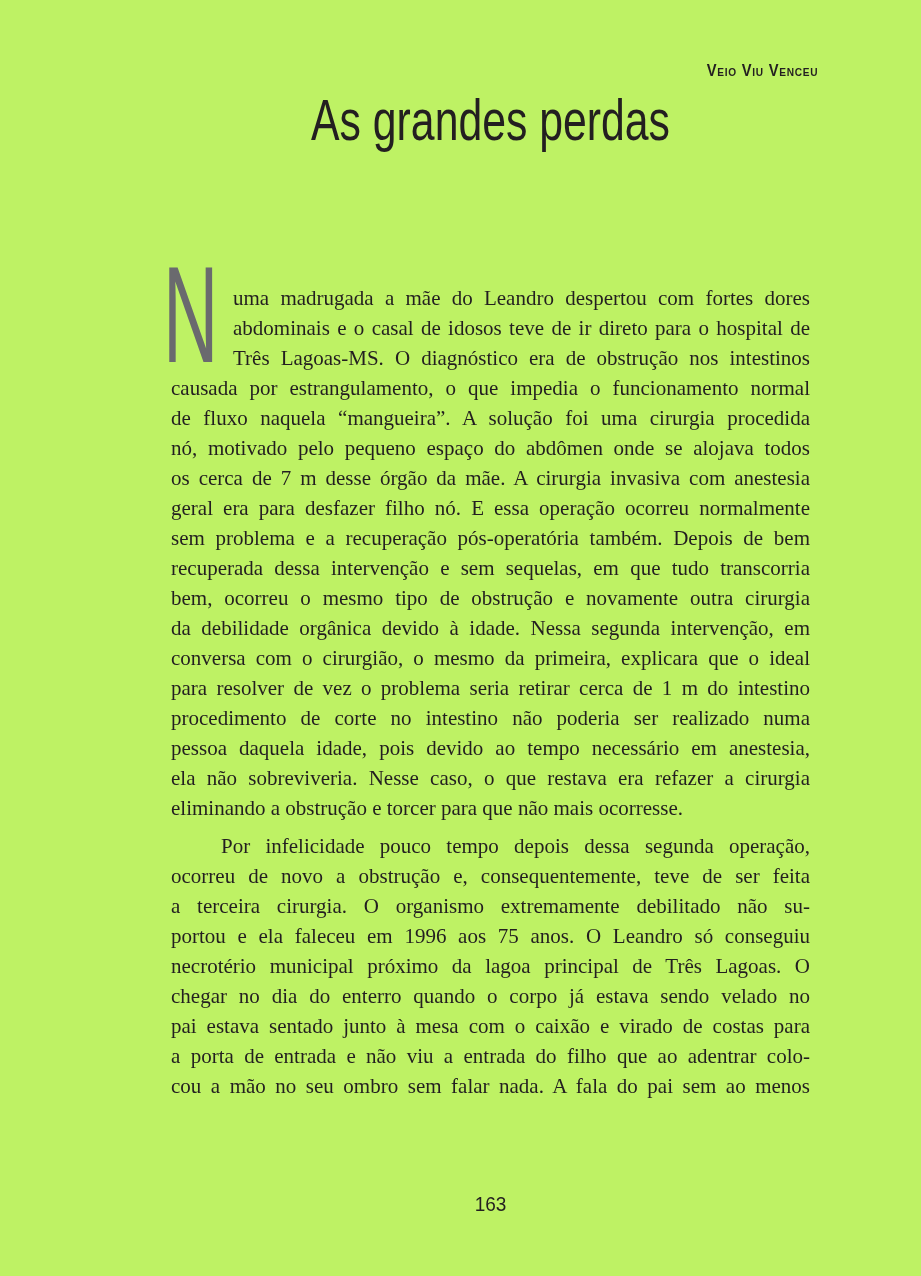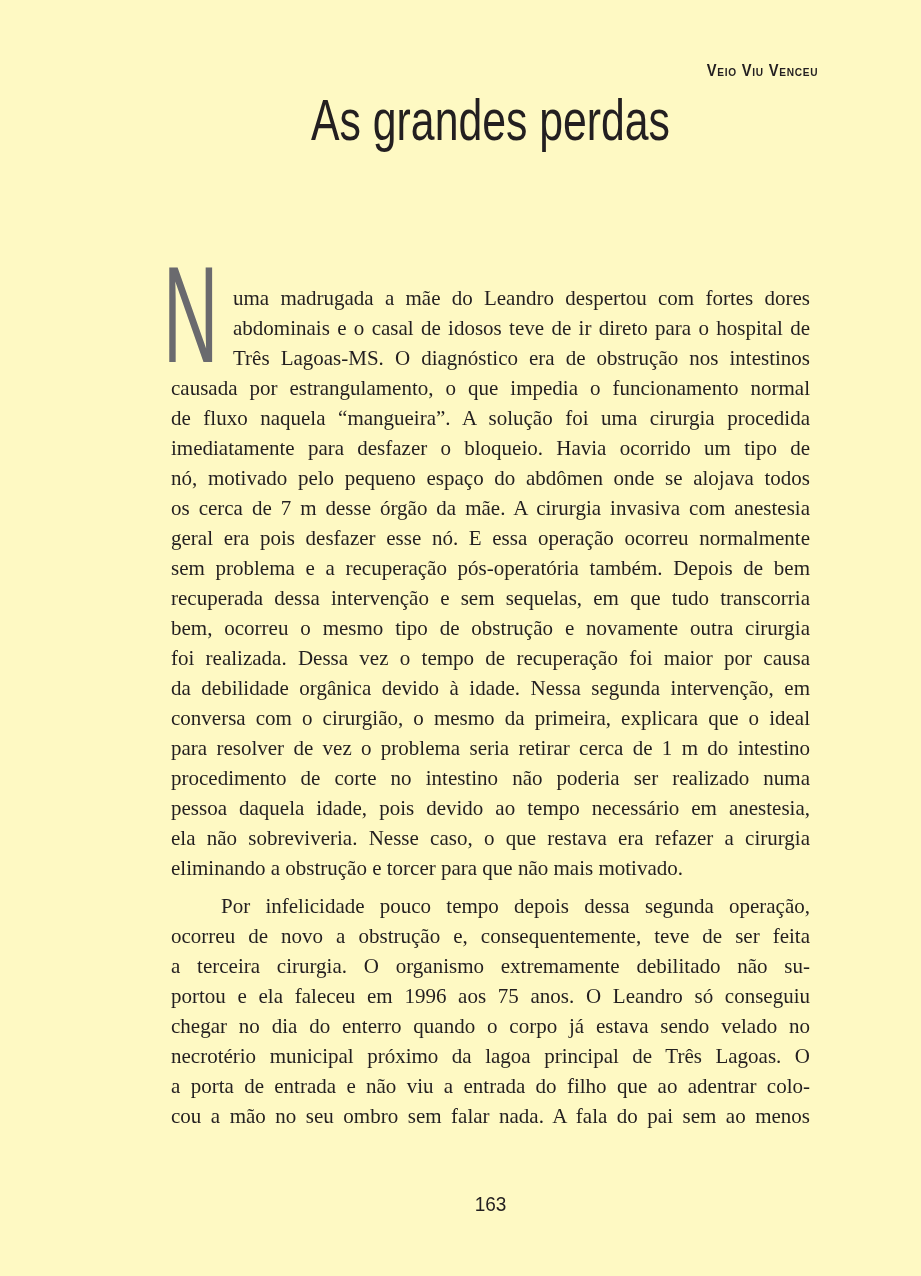--- a/index.html
+++ b/index.html
@@ -81,56 +81,55 @@
     text-align: center;
     font-family: "Liberation Sans", sans-serif;
     font-size: 20px;
     transform: scaleX(0.95);
     transform-origin: center top;
   }
 </style>
 </head>
 <body>
 
-<div class="page" style="color: rgb(35, 31, 32); background: #fef9c3;">
+<div class="page" style="color: rgb(35, 31, 32); background: #bef264;">
   <div class="running-header">Veio Viu Venceu</div>
 
   <h1 class="chapter-title">As grandes perdas</h1>
 
   <div class="body-text">
     <span class="drop-cap" style="color: rgb(106, 106, 110);">N</span>
 
   <div class="paragraph">
         <div class="line wrap">uma madrugada a mãe do Leandro despertou com fortes dores</div>
         <div class="line wrap">abdominais e o casal de idosos teve de ir direto para o hospital de</div>
         <div class="line wrap">Três Lagoas-MS. O diagnóstico era de obstrução nos intestinos</div>
         <div class="line">causada por estrangulamento, o que impedia o funcionamento normal</div>
         <div class="line">de fluxo naquela “mangueira”. A solução foi uma cirurgia procedida</div>
-        <div class="line">imediatamente para desfazer o bloqueio. Havia ocorrido um tipo de</div>
         <div class="line">nó, motivado pelo pequeno espaço do abdômen onde se alojava todos</div>
         <div class="line">os cerca de 7 m desse órgão da mãe. A cirurgia invasiva com anestesia</div>
-        <div class="line">geral era pois desfazer esse nó. E essa operação ocorreu normalmente</div>
+        <div class="line">geral era para desfazer filho nó. E essa operação ocorreu normalmente</div>
         <div class="line">sem problema e a recuperação pós-operatória também. Depois de bem</div>
         <div class="line">recuperada dessa intervenção e sem sequelas, em que tudo transcorria</div>
         <div class="line">bem, ocorreu o mesmo tipo de obstrução e novamente outra cirurgia</div>
-        <div class="line">foi realizada. Dessa vez o tempo de recuperação foi maior por causa</div>
         <div class="line">da debilidade orgânica devido à idade. Nessa segunda intervenção, em</div>
         <div class="line">conversa com o cirurgião, o mesmo da primeira, explicara que o ideal</div>
         <div class="line">para resolver de vez o problema seria retirar cerca de 1 m do intestino</div>
         <div class="line">procedimento de corte no intestino não poderia ser realizado numa</div>
         <div class="line">pessoa daquela idade, pois devido ao tempo necessário em anestesia,</div>
         <div class="line">ela não sobreviveria. Nesse caso, o que restava era refazer a cirurgia</div>
-        <div class="line last-left">eliminando a obstrução e torcer para que não mais motivado.</div>
+        <div class="line last-left">eliminando a obstrução e torcer para que não mais ocorresse.</div>
       </div>
       <div class="paragraph">
         <div class="line indent">Por infelicidade pouco tempo depois dessa segunda operação,</div>
         <div class="line">ocorreu de novo a obstrução e, consequentemente, teve de ser feita</div>
         <div class="line">a terceira cirurgia. O organismo extremamente debilitado não su-</div>
         <div class="line">portou e ela faleceu em 1996 aos 75 anos. O Leandro só conseguiu</div>
+        <div class="line">necrotério municipal próximo da lagoa principal de Três Lagoas. O</div>
         <div class="line">chegar no dia do enterro quando o corpo já estava sendo velado no</div>
-        <div class="line">necrotério municipal próximo da lagoa principal de Três Lagoas. O</div>
+        <div class="line">pai estava sentado junto à mesa com o caixão e virado de costas para</div>
         <div class="line">a porta de entrada e não viu a entrada do filho que ao adentrar colo-</div>
         <div class="line">cou a mão no seu ombro sem falar nada. A fala do pai sem ao menos</div>
       </div>
     </div>
 
   <div class="page-number">163</div>
 </div>
 
 </body></html>

